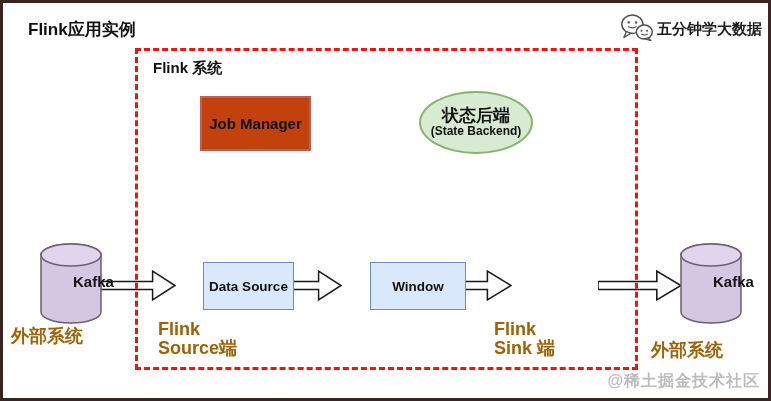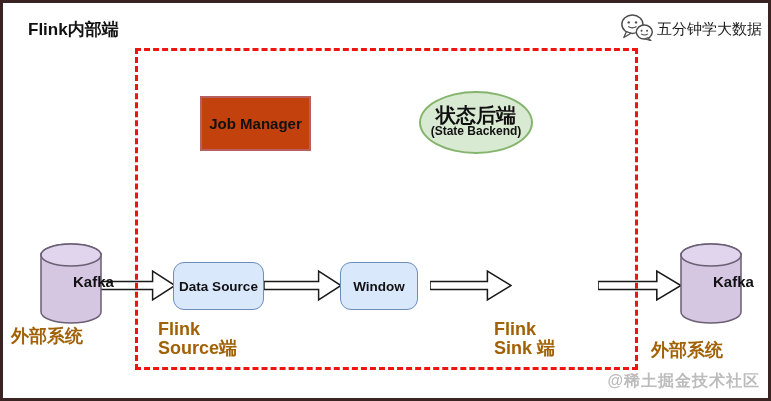--- a/index.html
+++ b/index.html
@@ -13,21 +13,21 @@
 
   .page-title {
     left: 25px; top: 15px; font-size: 17px; font-weight: bold; color: #111;
     z-index: 4;
   }
 
   .brand {
     right: 6px; top: 10px; display: flex; align-items: center; gap: 4px;
     z-index: 4;
   }
-  .brand-label { font-size: 15px; font-weight: normal; color: #1c1c1c; }
+  .brand-label { font-size: 15px; font-weight: bold; color: #1c1c1c; }
 
   .system-box {
     left: 132px; top: 45px; width: 503px; height: 322px;
     border: 3px dashed #ee1511; z-index: 5; pointer-events: none;
   }
   .system-label {
     left: 150px; top: 56px; font-size: 15px; font-weight: bold; color: #111;
     z-index: 6;
   }
 
@@ -37,41 +37,41 @@
     display: flex; align-items: center; justify-content: center;
     font-size: 15px; font-weight: bold; color: #111; z-index: 3;
   }
 
   .state-backend {
     left: 416px; top: 88px; width: 114px; height: 63px;
     background: #d9ead3; border: 2px solid #85b56d; border-radius: 50%;
     display: flex; flex-direction: column; align-items: center; justify-content: center;
     z-index: 3;
   }
-  .state-cn { font-size: 20px; font-weight: bold; color: #111; line-height: 17px; }
+  .state-cn { font-size: 17px; font-weight: bold; color: #111; line-height: 17px; }
   .state-en { font-size: 12px; font-weight: bold; color: #111; line-height: 14px; }
 
   .cylinder { width: 62px; height: 82px; z-index: 3; }
   .cylinder-left  { left: 37px;  top: 240px; }
   .cylinder-right { left: 677px; top: 240px; }
   .cylinder-label {
     width: 62px; top: 270px; text-align: center;
     font-size: 15px; font-weight: bold; color: #111; z-index: 4; padding-left: 33px;
   }
   .cyl-label-left  { left: 37px; }
   .cyl-label-right { left: 677px; }
 
   .stage-box {
     top: 259px; height: 48px;
-    background: #dae8fc; border: 1.5px solid #6c8ebf; border-radius: 11px;
+    background: #dae8fc; border: 1.5px solid #6c8ebf; border-radius: 0;
     display: flex; align-items: center; justify-content: center;
-    font-size: 13.5px; font-weight: bold; color: #111; z-index: 3;
+    font-size: 13.5px; font-weight: bold; color: #111; z-index: 3; margin-left: 30px;
   }
   .stage-source { left: 170px; width: 91px; }
-  .stage-window { left: 337px; width: 78px; }
+  .stage-window { left: 337px; width: 96px; }
   .stage-sink   { left: 507px; width: 88px; }
 
   .flow-arrow { top: 266px; height: 33px; z-index: 2; }
   .arrow-1 { left: 95px;  width: 78px; }
   .arrow-2 { left: 261px; width: 78px; }
   .arrow-3 { left: 427px; width: 82px; }
   .arrow-4 { left: 595px; width: 84px; }
   .flow-arrow svg { width: 100%; height: 100%; display: block; }
 
   .caption {
@@ -88,21 +88,21 @@
   .watermark {
     right: 8px; top: 368px; font-size: 16px; font-weight: bold;
     color: #bcbcbc; z-index: 4; letter-spacing: 1px; margin-left: 37px;
   }
 </style>
 </head>
 <body>
 
 <div class="canvas">
 
-  <div class="abs page-title">Flink内部端</div>
+  <div class="abs page-title">Flink应用实例</div>
 
   <div class="abs brand">
     <span>
       <svg width="33" height="28" viewBox="0 0 36 30">
         <ellipse cx="13.5" cy="12" rx="11.5" ry="10" fill="#fff" stroke="#4d4d4d" stroke-width="1.6"></ellipse>
         <polygon points="7,20 4.2,26.5 12,21.8" fill="#fff" stroke="#4d4d4d" stroke-width="1.4" stroke-linejoin="round"></polygon>
         <circle cx="9.5" cy="10" r="1.3" fill="#4d4d4d"></circle>
         <circle cx="17.5" cy="10" r="1.3" fill="#4d4d4d"></circle>
         <path d="M9 14.5 q4.5 3 9 0" fill="none" stroke="#4d4d4d" stroke-width="1.2"></path>
         <ellipse cx="26.5" cy="20.5" rx="8.7" ry="7.6" fill="#fff" stroke="#4d4d4d" stroke-width="1.6"></ellipse>
@@ -130,20 +130,21 @@
       <polygon points="0,12.5 56,12.5 56,2 79,16.5 56,31 56,20.5 0,20.5" fill="#fff" stroke="#1a1a1a" stroke-width="1.5"></polygon>
     </svg>
   </div>
   <div class="abs flow-arrow arrow-4">
     <svg viewBox="0 0 80 33" preserveAspectRatio="none">
       <polygon points="0,12.5 56,12.5 56,2 79,16.5 56,31 56,20.5 0,20.5" fill="#fff" stroke="#1a1a1a" stroke-width="1.5"></polygon>
     </svg>
   </div>
 
   <div class="abs system-box"></div>
+  <div class="abs system-label">Flink 系统</div>
 
   <div class="abs job-manager">Job Manager</div>
 
   <div class="abs state-backend">
     <span class="state-cn">状态后端</span>
     <span class="state-en">(State Backend)</span>
   </div>
 
   <div class="abs cylinder cylinder-left">
     <svg width="62" height="82" viewBox="0 0 62 82">

